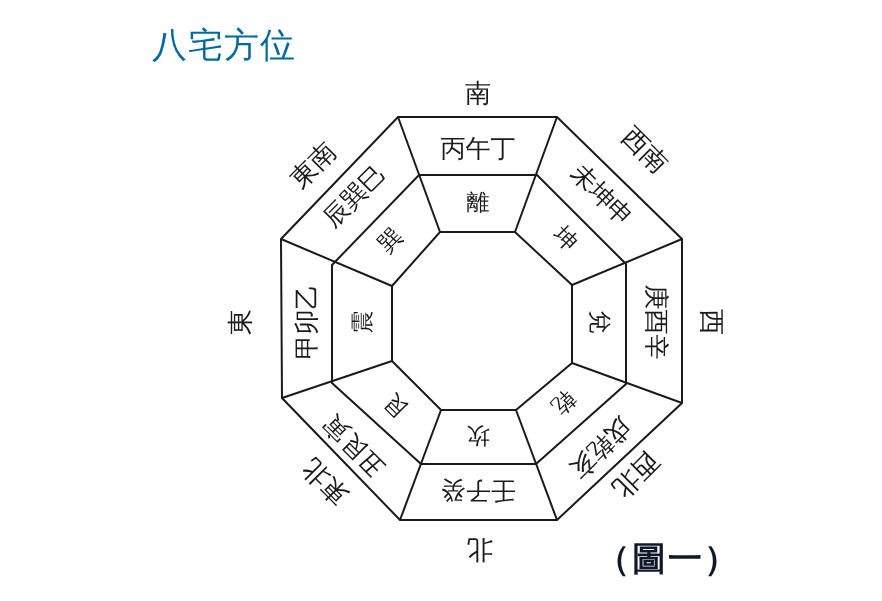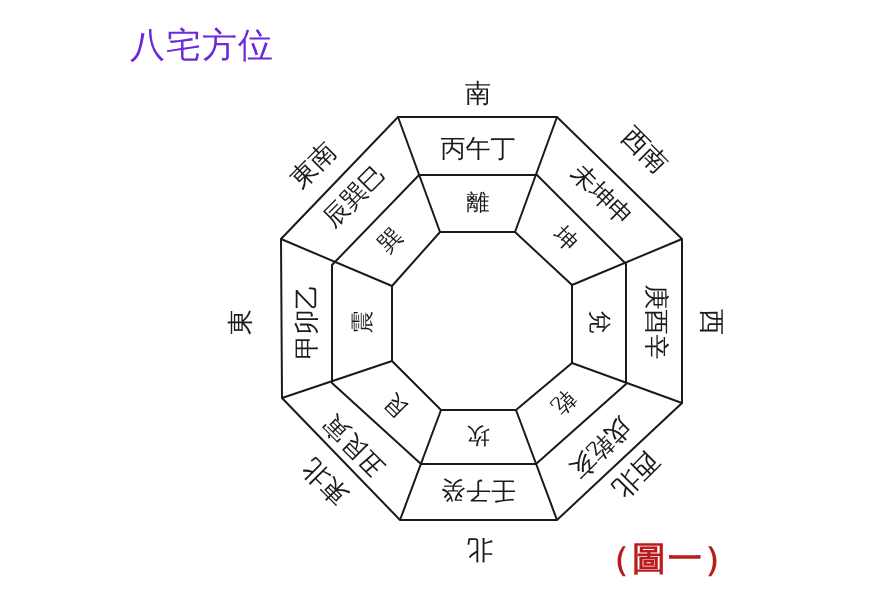--- a/index.html
+++ b/index.html
@@ -1,20 +1,20 @@
 <!DOCTYPE html>
 <html><head>
   <meta charset="utf-8">
   <style>
     html, body { margin: 0; padding: 0; background: #ffffff; }
     body { width: 882px; height: 601px; position: relative; overflow: hidden; font-family: "DejaVu Sans", sans-serif; }
-    .title { position: absolute; left: 130px; top: 22px; font-size: 35px; color: #6d28d9; letter-spacing: 1px; font-family: "DejaVu Sans", sans-serif; }
+    .title { position: absolute; left: 152px; top: 22px; font-size: 35px; color: #0369a1; letter-spacing: 1px; font-family: "DejaVu Sans", sans-serif; }
     svg { position: absolute; left: 0; top: 0; }
     .lbl { font-family: "DejaVu Sans", sans-serif; fill: #1a1a1a; }
-    .caption { position: absolute; left: 596px; top: 536px; font-size: 34px; color: #b91c1c; font-family: "DejaVu Serif", serif; font-weight: bold; letter-spacing: 2px; }
+    .caption { position: absolute; left: 596px; top: 536px; font-size: 34px; color: #0f172a; font-family: "DejaVu Serif", serif; font-weight: bold; letter-spacing: 2px; }
   </style>
 </head>
 <body>
 
 <div class="title">八宅方位</div>
 
 <svg width="882" height="601" viewBox="0 0 882 601">
   <g fill="none" stroke="#1a1a1a" stroke-width="2" stroke-linejoin="miter">
 
     <polygon points="398,117 557,117 682,239 682,403 557,520 400,520 282,398 281,239"></polygon>

